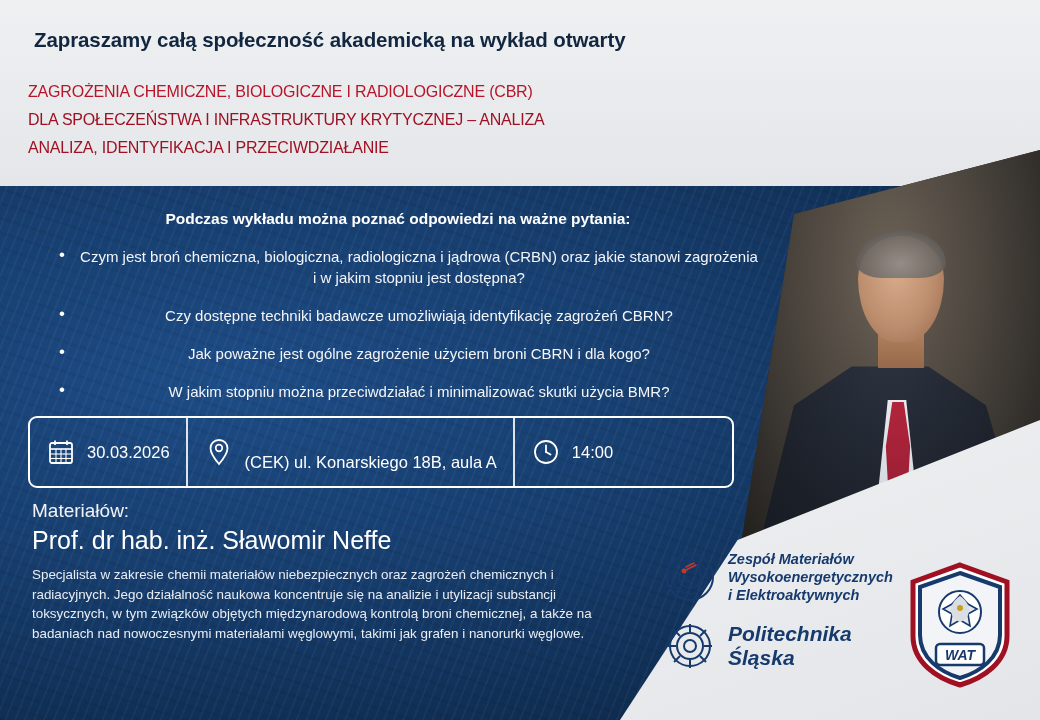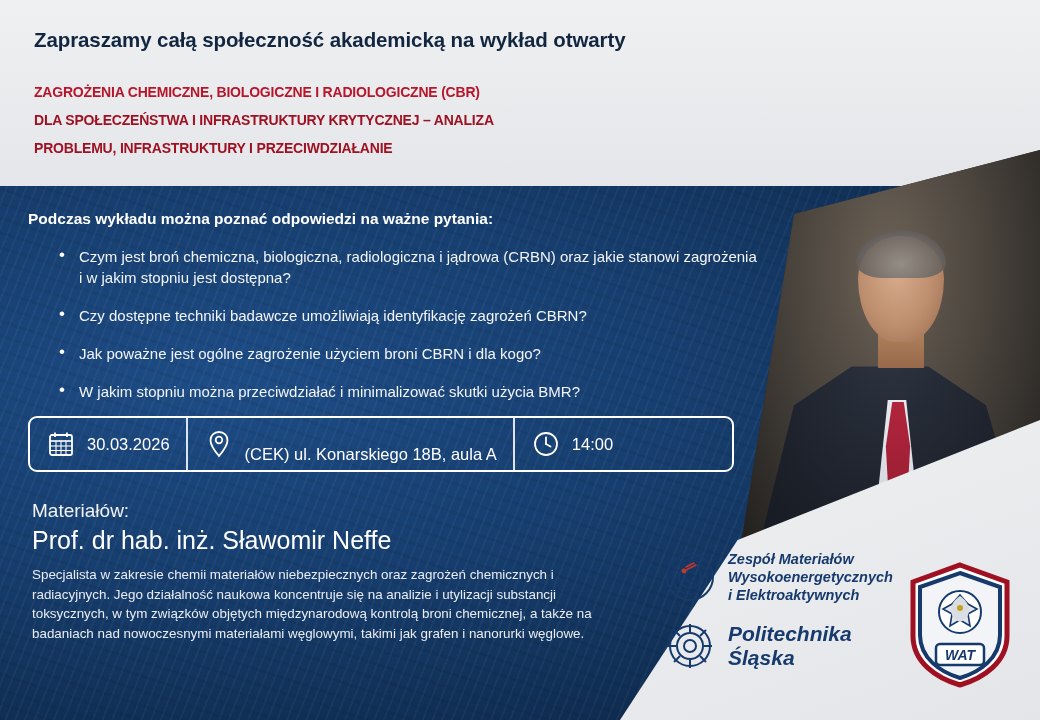--- a/index.html
+++ b/index.html
@@ -27,24 +27,24 @@
   .header .invite {
     position: absolute;
     left: 34px; top: 28px;
     font-size: 20.5px;
     font-weight: bold;
     color: #12263f;
     letter-spacing: -0.1px;
   }
   .header .title {
     position: absolute;
-    left: 34px; top: 78px;
+    left: 28px; top: 78px;
     width: 980px;
-    font-size: 14px;
-    font-weight: bold;
+    font-size: 16px;
+    font-weight: normal;
     color: #b8142a;
     line-height: 28px;
     letter-spacing: -0.2px;
   }
   .header .title .line2,
   .header .title .line3 { color: #9f1122; }
 
   
   .blue-body {
     position: absolute;
@@ -138,20 +138,21 @@
     z-index: 5;
   }
 
   
   .questions {
     position: absolute;
     left: 28px; top: 210px;
     width: 740px;
     z-index: 6;
     color: #ffffff;
+    text-align: center;
   }
   .questions .lead {
     font-size: 15.5px; font-weight: bold; color: #ffffff;
     margin-bottom: 18px;
   }
   .q-list { list-style: none; margin: 9px; padding: 0 0 0 42px; }
   .q-list li {
     position: relative;
     font-size: 15px;
     line-height: 21px;
@@ -163,21 +164,21 @@
     position: absolute;
     left: -20px; top: -2px;
     font-size: 17px;
     color: #ffffff;
   }
 
   
   .infobar {
     position: absolute;
     left: 28px; top: 416px;
-    width: 706px; height: 56px;
+    width: 706px; height: 72px;
     border: 2px solid #ffffff;
     border-radius: 9px;
     display: flex;
     align-items: center;
     z-index: 6;
     color: #ffffff;
   }
   .info-seg {
     display: flex; align-items: center;
     height: 100%;
@@ -232,21 +233,21 @@
 
 <div id="poster">
 
   <div class="blue-body"></div>
 
   <div class="header">
     <div class="invite">Zapraszamy całą społeczność akademicką na wykład otwarty</div>
     <div class="title">
       <div class="line1">ZAGROŻENIA CHEMICZNE, BIOLOGICZNE I RADIOLOGICZNE (CBR)</div>
       <div class="line2">DLA SPOŁECZEŃSTWA I INFRASTRUKTURY KRYTYCZNEJ – ANALIZA</div>
-      <div class="line3">PROBLEMU, INFRASTRUKTURY I PRZECIWDZIAŁANIE</div>
+      <div class="line3">ANALIZA, IDENTYFIKACJA I PRZECIWDZIAŁANIE</div>
     </div>
   </div>
 
   <div class="photo-wrap">
     <div class="photo">
       <div class="ph-suit"></div>
       <div class="ph-shirt"></div>
       <div class="ph-tie"></div>
       <div class="ph-pocket"></div>
       <div class="ph-neck"></div>

